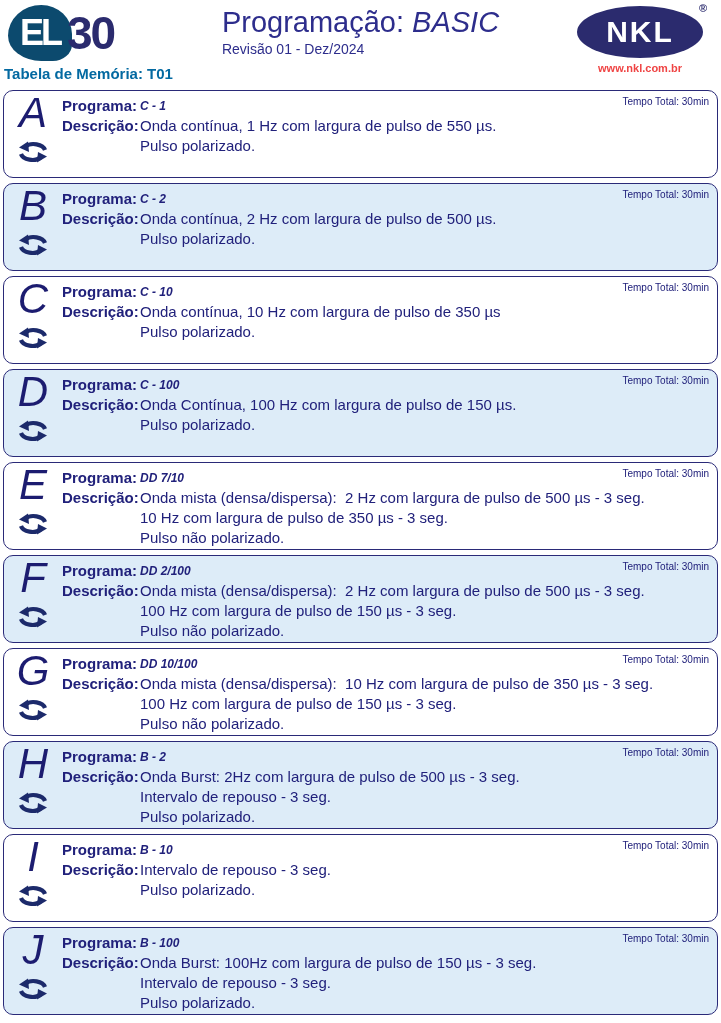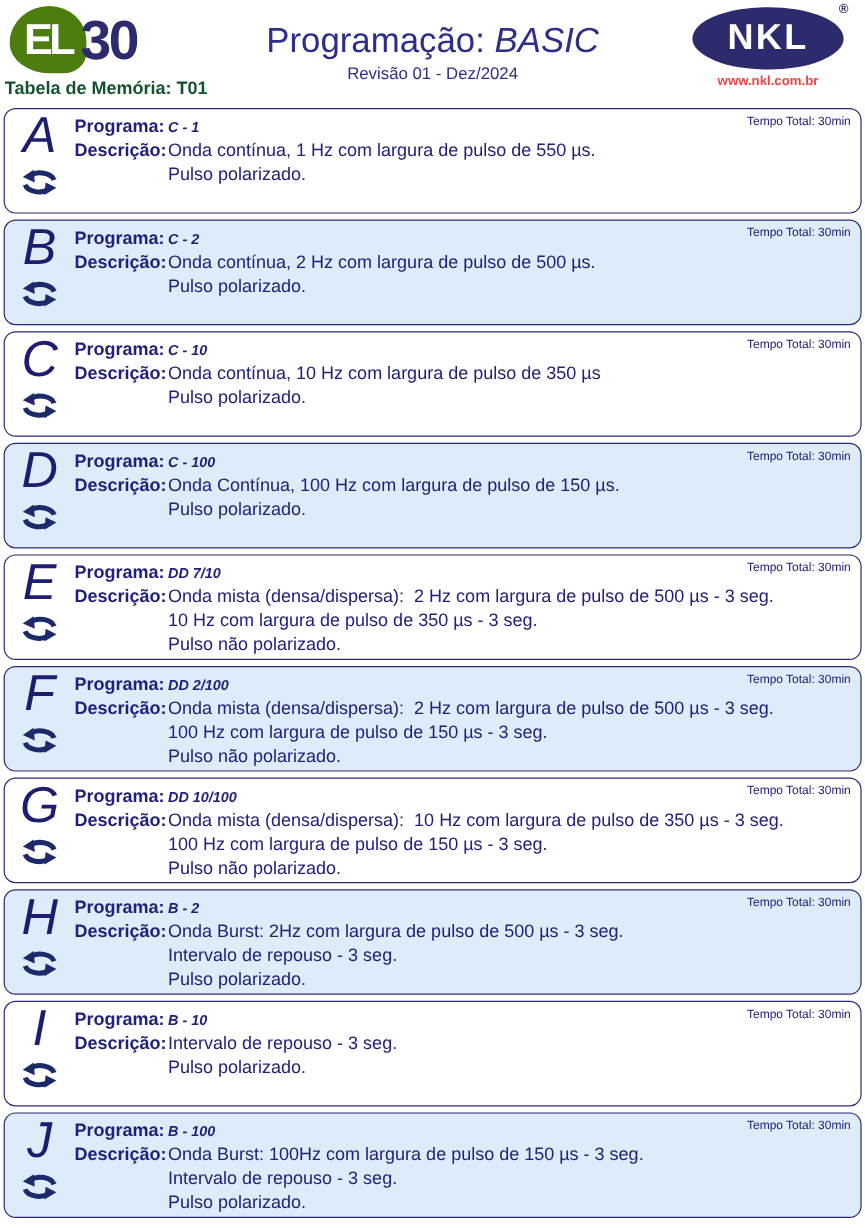--- a/index.html
+++ b/index.html
@@ -5,28 +5,28 @@
   html,body{margin:0;padding:0;}
   body{
     width:721px;height:1023px;background:#ffffff;
     font-family:"Liberation Sans", sans-serif;
     color:#21217b;overflow:hidden;
   }
   
   .header{position:relative;height:90px;}
   .el30{position:absolute;left:8px;top:5px;display:flex;align-items:center;}
   .el30-blob{
-    width:64px;height:56px;background:#4d7c0f;color:#ffffff;
+    width:64px;height:56px;background:#0c4a6e;color:#ffffff;
     border-radius:52% 48% 30% 52% / 55% 52% 30% 45%;
     display:flex;align-items:center;justify-content:center;
     font-weight:bold;font-size:36px;letter-spacing:-3px;
   }
   .el30-num{font-weight:bold;font-size:46px;color:#2b2b6e;margin-left:-5px;letter-spacing:-2px;}
-  .memory-label{position:absolute;left:4px;top:65px;font-weight:bold;font-size:15px;color:#14532d;}
-  .title-block{position:absolute;left:50%;top:6px;transform:translateX(-50%);text-align:center;white-space:nowrap;margin-top:12px;}
+  .memory-label{position:absolute;left:4px;top:65px;font-weight:bold;font-size:15px;color:#0369a1;}
+  .title-block{position:absolute;left:50%;top:6px;transform:translateX(-50%);white-space:nowrap;}
   .title{font-size:29px;color:#2d2d8c;}
   .title .italic{font-style:italic;}
   .revision{font-size:14px;color:#2d2d8c;margin-top:2px;}
   .brand{position:absolute;right:12px;top:6px;width:138px;text-align:center;}
   .brand-ellipse{
     position:relative;width:126px;height:52px;margin:0 auto;background:#2b2b6e;
     border-radius:50%;display:flex;align-items:center;justify-content:center;
     color:#ffffff;font-weight:bold;font-size:30px;letter-spacing:2px;
   }
   .brand-reg{position:absolute;right:-6px;top:-4px;color:#2b2b6e;font-size:11px;background:#fff;border-radius:50%;}

